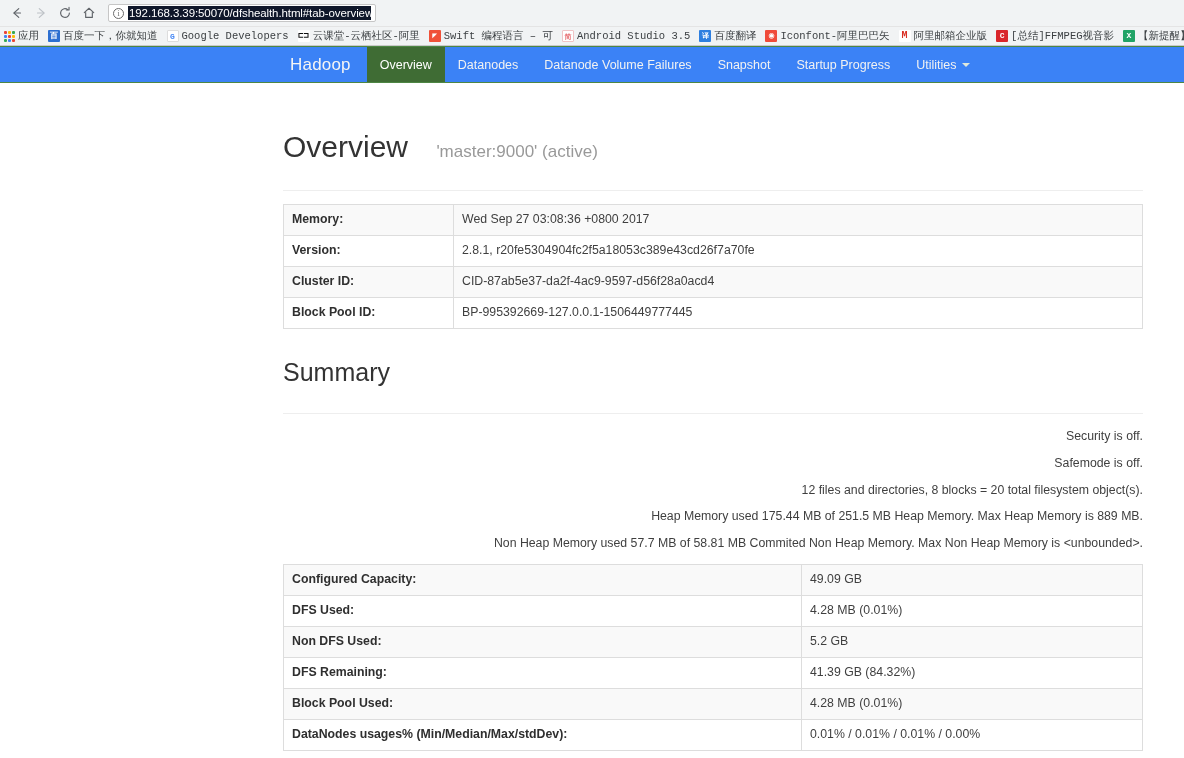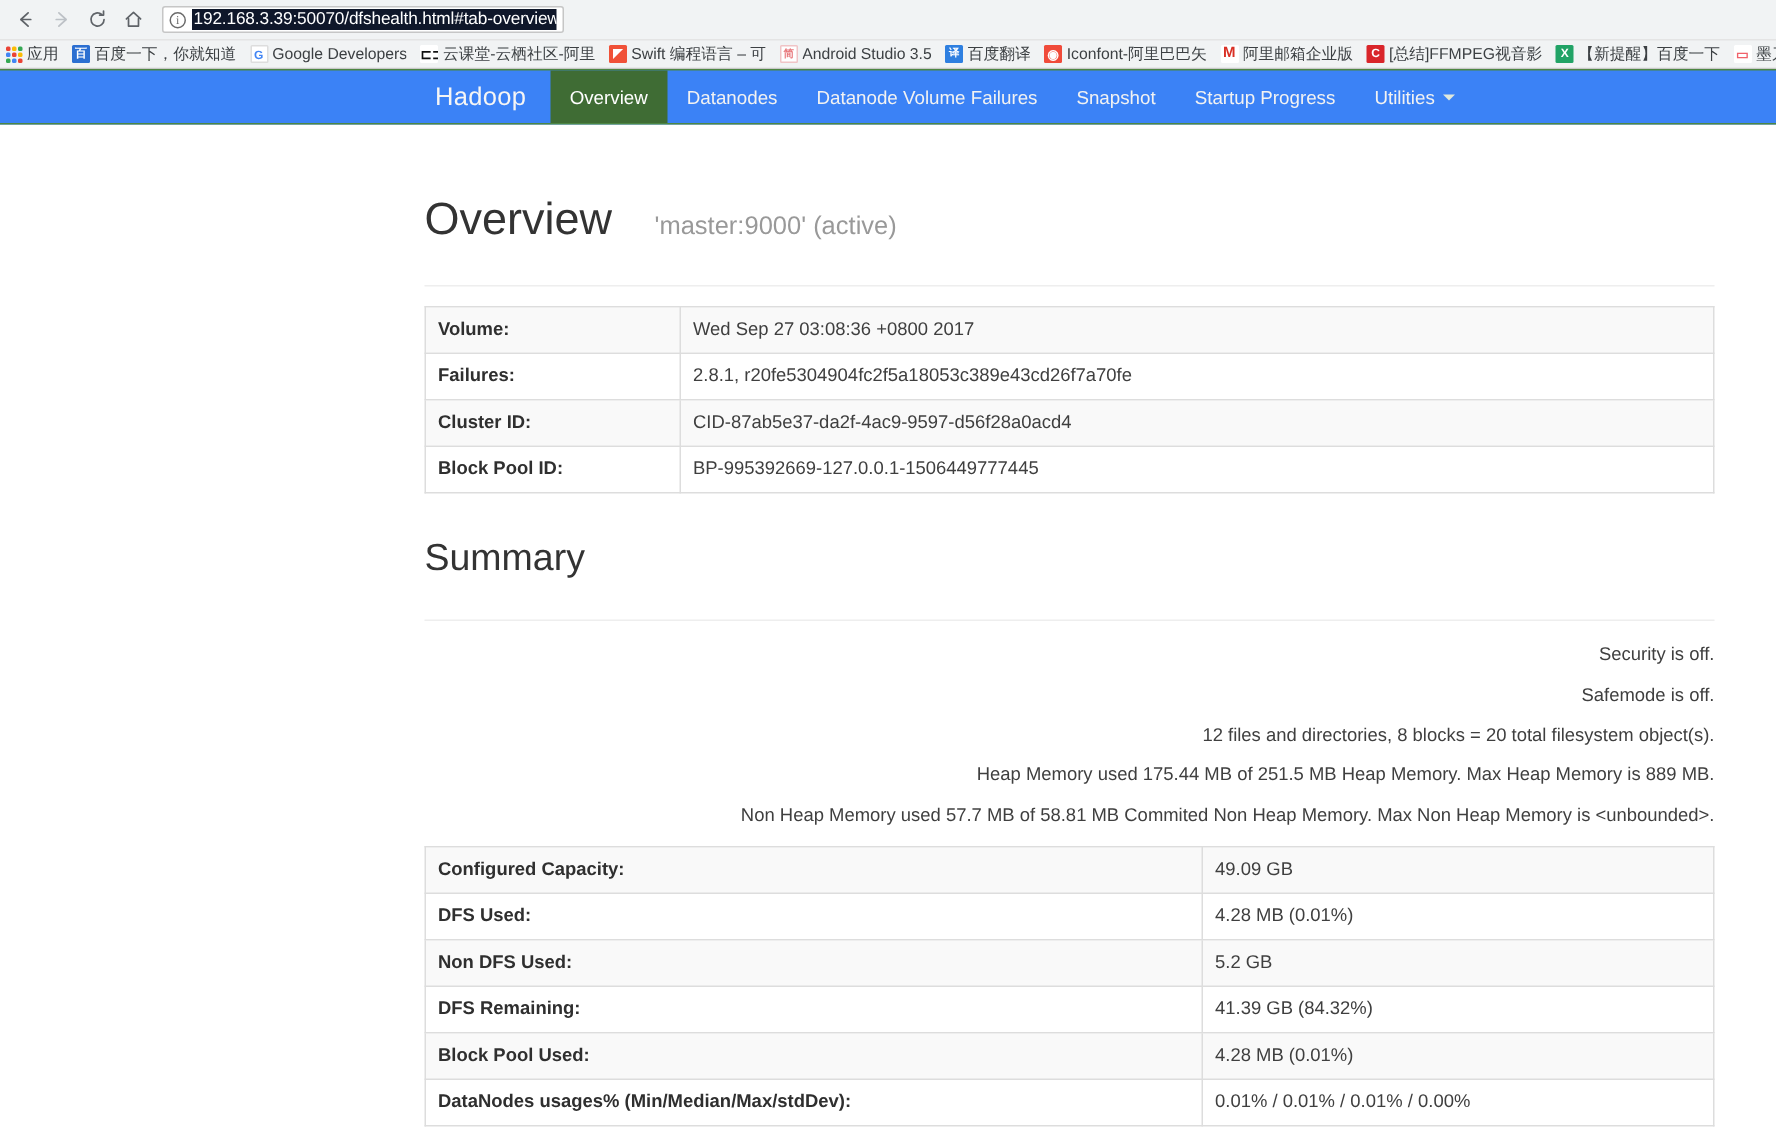--- a/index.html
+++ b/index.html
@@ -80,20 +80,21 @@
     overflow: hidden;
   }
   .bm {
     display: flex;
     align-items: center;
     flex: 0 0 auto;
     margin-right: 9px;
     font-size: 10.5px;
     color: #3c4043;
     white-space: nowrap;
+    font-family: Liberation Mono, monospace;
   }
   .bm-ico {
     width: 12px; height: 12px;
     flex: 0 0 auto;
     margin-right: 3px;
     border-radius: 1px;
     font-size: 8px;
     line-height: 12px;
     text-align: center;
     color: #fff;
@@ -341,25 +342,25 @@
 
       <h1 class="page-title">
         <span>Overview</span>
         <small>'master:9000' (active)</small>
       </h1>
       <hr class="hr-rule">
 
       <table class="dfs-table">
         <tbody>
           <tr>
-            <td class="key">Volume:</td>
+            <td class="key">Memory:</td>
             <td>Wed Sep 27 03:08:36 +0800 2017</td>
           </tr>
           <tr>
-            <td class="key">Failures:</td>
+            <td class="key">Version:</td>
             <td>2.8.1, r20fe5304904fc2f5a18053c389e43cd26f7a70fe</td>
           </tr>
           <tr>
             <td class="key">Cluster ID:</td>
             <td>CID-87ab5e37-da2f-4ac9-9597-d56f28a0acd4</td>
           </tr>
           <tr>
             <td class="key">Block Pool ID:</td>
             <td>BP-995392669-127.0.0.1-1506449777445</td>
           </tr>

